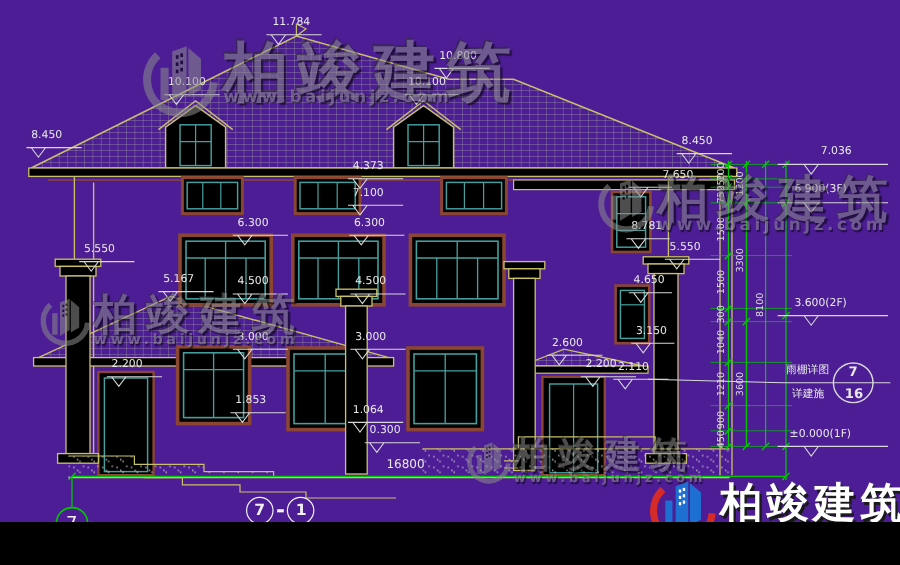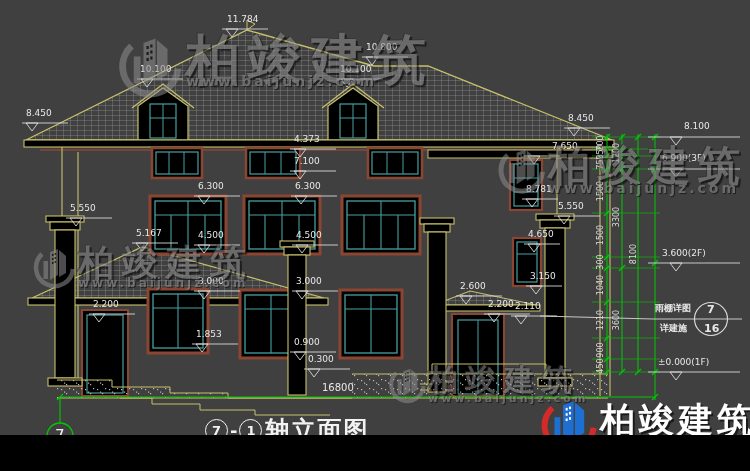--- a/index.html
+++ b/index.html
@@ -1,16 +1,16 @@
 <!DOCTYPE html>
 <html><head>
 <meta charset="utf-8">
 <style>
   html,body{margin:0;padding:0;background:#000;}
-  #stage{position:relative;width:750px;height:435px;background:#404040;overflow:hidden;
+  #stage{position:relative;width:750px;height:435px;background:#4c1d95;overflow:hidden;
          font-family:"DejaVu Sans",sans-serif;}
   svg.draw{position:absolute;left:0;top:0;}
   .dim{position:absolute;color:#e8e8e8;font-size:9px;line-height:1;white-space:nowrap;}
   .vd{position:absolute;color:#dcdcdc;font-size:8px;line-height:1;white-space:nowrap;
       transform:translate(-50%,-50%) rotate(-90deg);}
   .axis-bubble{position:absolute;color:#f0f0f0;font-size:15px;}
   
   .wm{position:absolute;display:flex;align-items:flex-start;color:#8d8d8d;opacity:.55;}
   .wm .tx{display:flex;flex-direction:column;}
   .wm .brand{font-weight:bold;line-height:.95;letter-spacing:8px;
@@ -24,21 +24,21 @@
                     text-shadow:2px 2px 0 #1a1a1a;}
   #brandmark .url{color:#eee;font-weight:bold;font-size:14.5px;letter-spacing:2.5px;margin-top:1px;
                   text-shadow:1px 1px 0 #1a1a1a;}
   
   #title{position:absolute;left:205px;top:414px;display:flex;align-items:center;gap:3px;color:#f2f2f2;}
   #title .circ{display:flex;align-items:center;justify-content:center;width:21px;height:21px;
                border:1.5px solid #f2f2f2;border-radius:50%;font-size:13px;font-weight:bold;flex:none;}
   #title .dash{font-size:18px;font-weight:bold;margin:0 -1px;}
   #title .tname{font-size:24px;font-weight:bold;letter-spacing:2px;}
   
-  .co{position:absolute;color:#e8e8e8;font-size:9px;white-space:nowrap;font-weight:bold;}
+  .co{position:absolute;color:#e8e8e8;font-size:9px;white-space:nowrap;}
 </style>
 </head>
 <body>
 
 <div id="stage">
 
   <svg class="draw" width="750" height="471" viewBox="0 0 750 471">
     <defs>
       <pattern id="tl" width="7" height="5" patternUnits="userSpaceOnUse">
         <path d="M0 0H7M0 0V5" stroke="#9f9f9f" stroke-width="0.6" fill="none"></path>
@@ -233,21 +233,21 @@
       <circle cx="711" cy="319" r="16.5" stroke-width="1.2"></circle>
     </g>
   </svg>
 
   <div class="dim" style="left:227px;top:15px">11.784</div>
   <div class="dim" style="left:140px;top:65px">10.100</div>
   <div class="dim" style="left:366px;top:43px">10.800</div>
   <div class="dim" style="left:340px;top:65px">10.100</div>
   <div class="dim" style="left:26px;top:109px">8.450</div>
   <div class="dim" style="left:568px;top:114px">8.450</div>
-  <div class="dim" style="left:684px;top:122px">8.100</div>
+  <div class="dim" style="left:684px;top:122px">7.036</div>
   <div class="dim" style="left:294px;top:135px">4.373</div>
   <div class="dim" style="left:294px;top:157px">7.100</div>
   <div class="dim" style="left:552px;top:142px">7.650</div>
   <div class="dim" style="left:662px;top:154px">6.900(3F)</div>
   <div class="dim" style="left:198px;top:182px">6.300</div>
   <div class="dim" style="left:295px;top:182px">6.300</div>
   <div class="dim" style="left:526px;top:185px">8.781</div>
   <div class="dim" style="left:70px;top:204px">5.550</div>
   <div class="dim" style="left:558px;top:202px">5.550</div>
   <div class="dim" style="left:136px;top:229px">5.167</div>
@@ -256,21 +256,21 @@
   <div class="dim" style="left:528px;top:230px">4.650</div>
   <div class="dim" style="left:662px;top:249px">3.600(2F)</div>
   <div class="dim" style="left:198px;top:277px">3.000</div>
   <div class="dim" style="left:296px;top:277px">3.000</div>
   <div class="dim" style="left:530px;top:272px">3.150</div>
   <div class="dim" style="left:460px;top:282px">2.600</div>
   <div class="dim" style="left:93px;top:300px">2.200</div>
   <div class="dim" style="left:488px;top:300px">2.200</div>
   <div class="dim" style="left:515px;top:302px">2.110</div>
   <div class="dim" style="left:196px;top:330px">1.853</div>
-  <div class="dim" style="left:294px;top:338px">0.900</div>
+  <div class="dim" style="left:294px;top:338px">1.064</div>
   <div class="dim" style="left:308px;top:355px">0.300</div>
   <div class="dim" style="left:658px;top:358px">±0.000(1F)</div>
 
   <div class="vd" style="left:601px;top:143px">200</div>
   <div class="vd" style="left:601px;top:152px">250</div>
   <div class="vd" style="left:601px;top:162px">750</div>
   <div class="vd" style="left:601px;top:191px">1500</div>
   <div class="vd" style="left:601px;top:235px">1500</div>
   <div class="vd" style="left:601px;top:262px">300</div>
   <div class="vd" style="left:601px;top:285px">1040</div>
@@ -287,21 +287,20 @@
 
   <div class="co" style="left:655px;top:302px">雨棚详图</div>
   <div class="co" style="left:660px;top:322px">详建施</div>
   <div class="co" style="left:707px;top:303px;font-size:11px;font-weight:bold">7</div>
   <div class="co" style="left:704px;top:322px;font-size:11px;font-weight:bold">16</div>
 
   <div id="title">
     <span class="circ">7</span>
     <span class="dash">-</span>
     <span class="circ">1</span>
-    <span class="tname">轴立面图</span>
   </div>
 
   <div class="wm" style="left:110px;top:34px">
     <svg width="76" height="72" viewBox="0 0 100 96">
         <use href="#wmlogo"></use>
       </svg>
     <div class="tx">
       <span class="brand" style="font-size:54px">柏竣建筑</span>
       <span class="url" style="font-size:14px;margin-top:-12px">www.baijunjz.com</span>
     </div>

